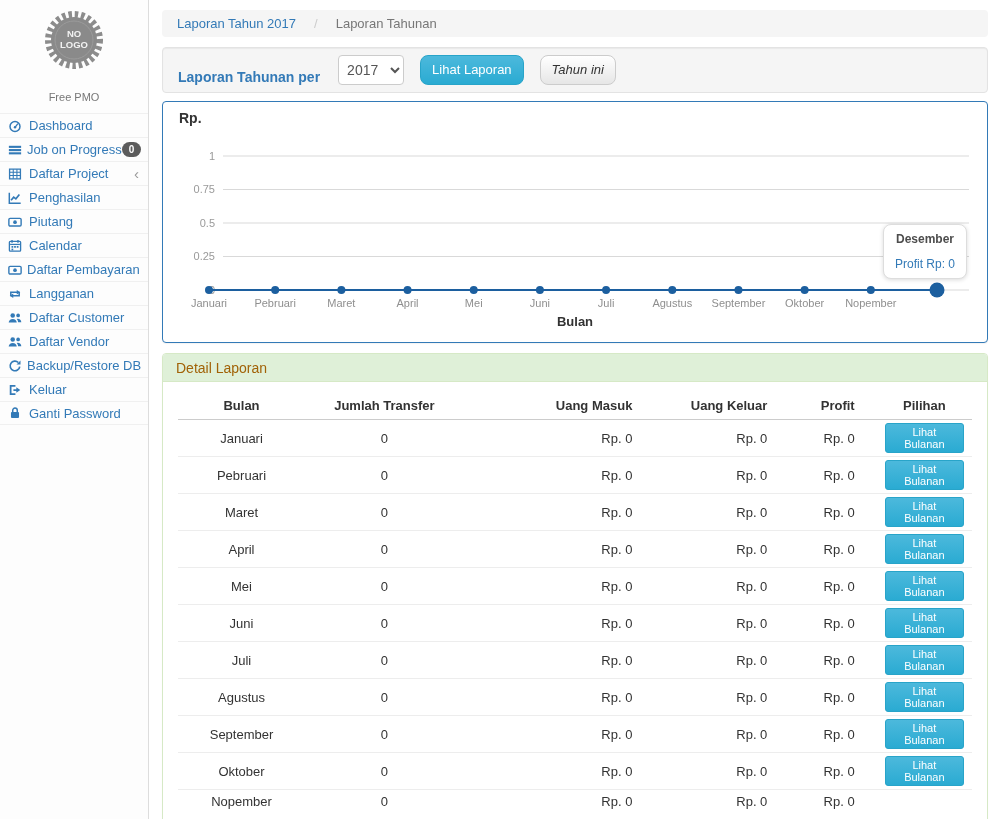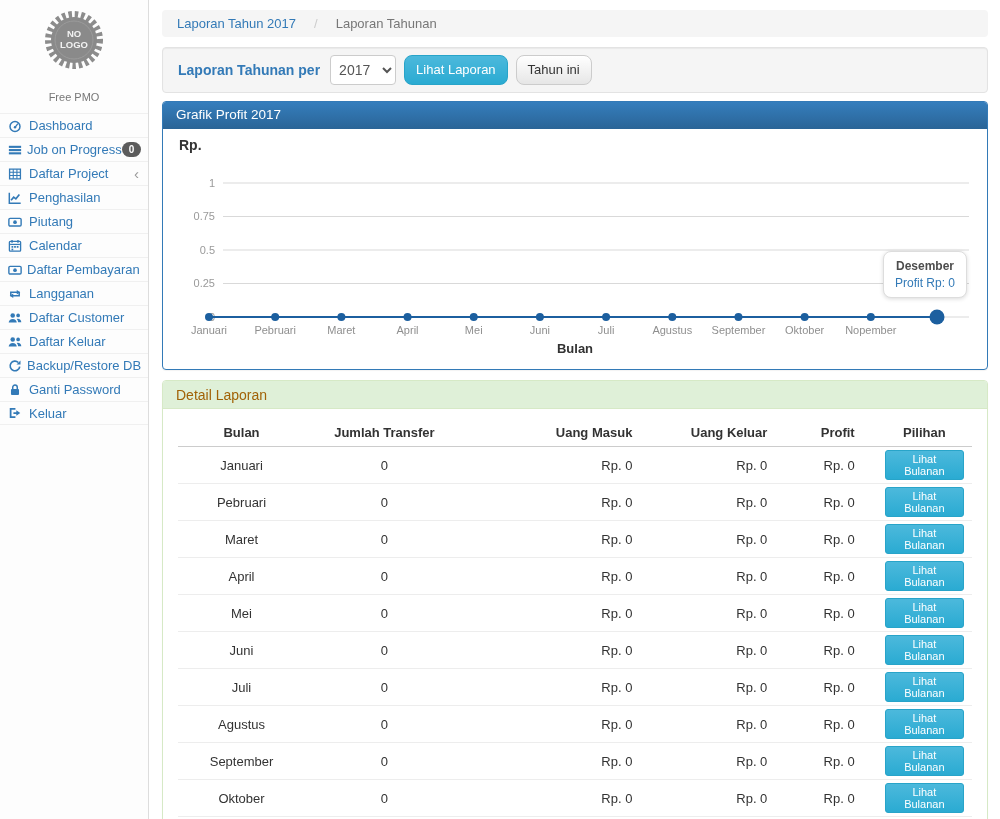--- a/index.html
+++ b/index.html
@@ -35,33 +35,33 @@
   .breadcrumb {
     background:#f5f5f5; border-radius:4px; padding:6px 15px; font-size:13px;
     color:#777; margin-bottom:10px; display:flex; align-items:center; gap:18px;
   }
   .breadcrumb a { color:#337ab7; text-decoration:none; }
   .crumb-sep { color:#ccc; }
 
   .well {
     background:#f5f5f5; border:1px solid #e3e3e3; border-radius:4px;
     box-shadow:inset 0 1px 1px rgba(0,0,0,.05); padding:7px 15px; margin-bottom:8px;
-    display:flex; align-items:center; gap:8px; height:46px;
+    display:flex; align-items:flex-end; gap:16px; height:46px;
   }
   .filter-label { color:#337ab7; font-weight:bold; font-size:14px; margin-right:2px; }
   .year-select {
     height:30px; width:66px; border:1px solid #ccc; border-radius:4px; background:#fff;
     font-size:14px; color:#555; padding:2px 4px; font-family:inherit;
   }
   .btn { border-radius:8px; font-size:13px; padding:5px 11px; cursor:pointer; font-family:inherit; line-height:1.4; }
   .btn-info {
     background:linear-gradient(180deg,#4cb9dc,#2aabd2); border:1px solid #28a4c9; color:#fff;
   }
   .btn-default {
-    background:linear-gradient(180deg,#ffffff,#e6e6e6); border:1px solid #ccc; color:#333;
+    background:linear-gradient(180deg,#ffffff,#e6e6e6); border:1px solid #ccc; color:#333;font-style:italic;
   }
 
   .panel { border-radius:4px; box-shadow:0 1px 1px rgba(0,0,0,.05); margin-bottom:10px; background:#fff; }
   .panel-primary { border:1px solid #337ab7; }
   .panel-primary > .panel-heading {
     background:linear-gradient(180deg,#357ebd,#2a6496); color:#fff;
     padding:5px 13px; font-size:13.5px; border-radius:3px 3px 0 0; height:27px;
   }
   .panel-success { border:1px solid #d6e9c6; }
   .panel-success > .panel-heading {
@@ -72,21 +72,21 @@
   
   .chart-body { position:relative; padding:8px 16px 6px; height:240px; }
   .y-axis-title { font-weight:bold; font-size:14px; color:#333; height:22px; }
   .x-axis-title { text-align:center; font-weight:bold; font-size:13px; color:#333; height:22px; }
   .chart-svg { display:block; width:100%; height:182px; }
   .chart-tooltip {
     position:absolute; top:122px; right:20px; background:#fff; border:1px solid #ddd;
     border-radius:8px; box-shadow:0 1px 4px rgba(0,0,0,.15); padding:7px 11px; text-align:center;
   }
   .tt-title { font-weight:bold; font-size:12px; color:#4d4d4d; }
-  .tt-value { font-size:12px; color:#337ab7; margin-top:3px; }
+  .tt-value { font-size:12px; color:#337ab7; margin-top:11px; }
 
   
   .detail-body { padding:10px 15px 12px; }
   table.report { width:100%; border-collapse:collapse; font-size:13px; }
   table.report th { font-weight:bold; padding:6px 8px; border-bottom:1px solid #ccc; }
   table.report td { padding:3px 8px; border-top:1px solid #ededed; height:24px; }
   table.report tr:first-child td { border-top:none; }
   .al-c { text-align:center; }
   .al-r { text-align:right; padding-right:22px !important; }
   .btn-xs {
@@ -207,48 +207,48 @@
         </a>
         <a class="menu-item" href="#">
           <span class="mi-icon">
             <svg width="14" height="14" viewBox="0 0 16 16">
               <circle cx="5.4" cy="5.2" r="2.6" fill="currentColor"></circle>
               <path d="M.8 13.2c0-2.6 2-4.2 4.6-4.2s4.6 1.6 4.6 4.2z" fill="currentColor"></path>
               <circle cx="11.6" cy="5" r="2.1" fill="currentColor"></circle>
               <path d="M11 8.9c2.5 0 4.2 1.5 4.2 3.9h-3.6a5.8 5.8 0 0 0-1.6-3.6z" fill="currentColor"></path>
             </svg>
           </span>
-          <span class="mi-label">Daftar Keluar</span>
+          <span class="mi-label">Daftar Vendor</span>
         </a>
         <a class="menu-item" href="#">
           <span class="mi-icon">
             <svg width="14" height="14" viewBox="0 0 16 16">
               <path d="M13.4 8.6A5.5 5.5 0 1 1 11.8 4" fill="none" stroke="currentColor" stroke-width="1.9"></path>
               <path d="M14.3 1.6v4.6H9.7z" fill="currentColor"></path>
             </svg>
           </span>
           <span class="mi-label">Backup/Restore DB</span>
         </a>
         <a class="menu-item" href="#">
           <span class="mi-icon">
             <svg width="14" height="14" viewBox="0 0 16 16">
+              <path d="M2 2.2h6.5v2H4v7.6h4.5v2H2z" fill="currentColor"></path>
+              <path d="M9.5 4.8 14 8l-4.5 3.2V9H6.2V7H9.5z" fill="currentColor"></path>
+            </svg>
+          </span>
+          <span class="mi-label">Keluar</span>
+        </a>
+        <a class="menu-item" href="#">
+          <span class="mi-icon">
+            <svg width="14" height="14" viewBox="0 0 16 16">
               <rect x="3.4" y="6.8" width="9.2" height="7" rx="1.1" fill="currentColor"></rect>
               <path d="M5.4 6.8V4.9a2.6 2.6 0 0 1 5.2 0v1.9" fill="none" stroke="currentColor" stroke-width="1.7"></path>
             </svg>
           </span>
           <span class="mi-label">Ganti Password</span>
-        </a>
-        <a class="menu-item" href="#">
-          <span class="mi-icon">
-            <svg width="14" height="14" viewBox="0 0 16 16">
-              <path d="M2 2.2h6.5v2H4v7.6h4.5v2H2z" fill="currentColor"></path>
-              <path d="M9.5 4.8 14 8l-4.5 3.2V9H6.2V7H9.5z" fill="currentColor"></path>
-            </svg>
-          </span>
-          <span class="mi-label">Keluar</span>
         </a>
       </nav>
   </aside>
 
   <main class="content">
 
     <ol class="breadcrumb">
       <a href="#">Laporan Tahun 2017</a>
       <span class="crumb-sep">/</span>
       <span>Laporan Tahunan</span>
@@ -257,21 +257,20 @@
     <div class="well">
       <span class="filter-label">Laporan Tahunan per</span>
       <select class="year-select">
         <option>2017</option>
       </select>
       <button class="btn btn-info">Lihat Laporan</button>
       <button class="btn btn-default">Tahun ini</button>
     </div>
 
     <section class="panel panel-primary">
-      <div class="panel-heading">Grafik Profit 2017</div>
       <div class="chart-body">
         <div class="y-axis-title">Rp.</div>
         <svg class="chart-svg" viewBox="0 0 792 182" preserveAspectRatio="none">
             <line x1="44" y1="158" x2="790" y2="158" stroke="#d9d9d9" stroke-width="1"></line>
             <text x="36" y="161.5" text-anchor="end" font-size="11" fill="#9a9a9a">0</text>
             <line x1="44" y1="124.5" x2="790" y2="124.5" stroke="#d9d9d9" stroke-width="1"></line>
             <text x="36" y="128" text-anchor="end" font-size="11" fill="#9a9a9a">0.25</text>
             <line x1="44" y1="91" x2="790" y2="91" stroke="#d9d9d9" stroke-width="1"></line>
             <text x="36" y="94.5" text-anchor="end" font-size="11" fill="#9a9a9a">0.5</text>
             <line x1="44" y1="57.5" x2="790" y2="57.5" stroke="#d9d9d9" stroke-width="1"></line>

